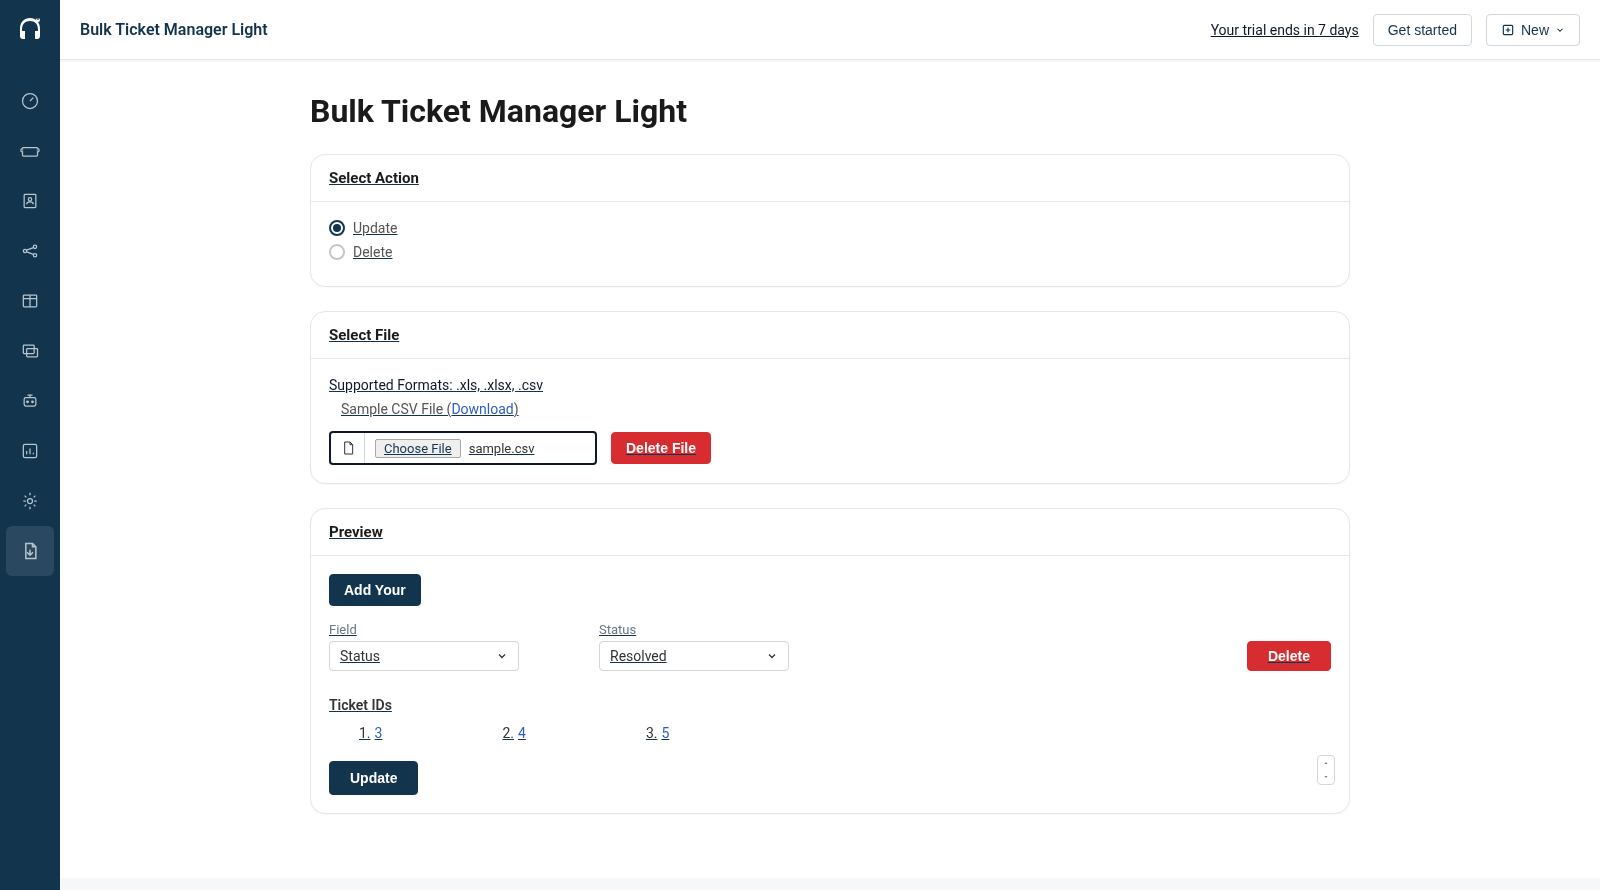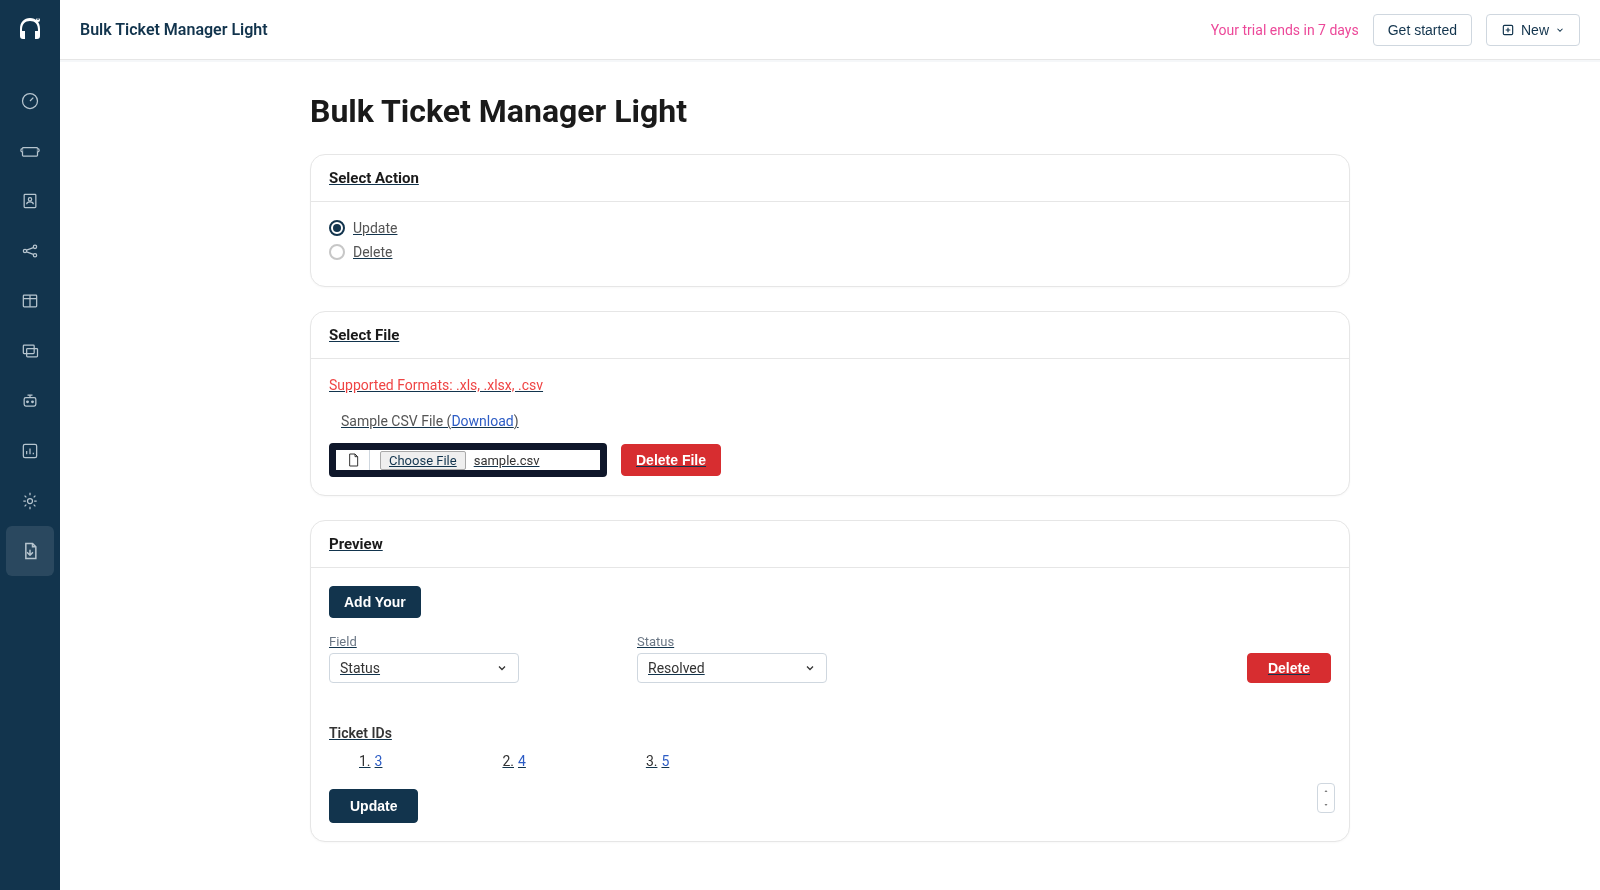--- a/index.html
+++ b/index.html
@@ -81,22 +81,23 @@
       font-size: 16px;
       font-weight: 600;
       color: #12344d;
     }
     .topbar-right {
       display: flex;
       align-items: center;
       gap: 14px;
     }
     .trial-text {
-      color: #ec4899;
+      color: #0f172a;
       font-size: 14px;
+      text-decoration: underline;
     }
     .btn {
       border: 1px solid #cfd7df;
       background: #fff;
       padding: 7px 14px;
       border-radius: 4px;
       font-size: 14px;
       cursor: pointer;
       color: #12344d;
       display: inline-flex;
@@ -180,41 +181,41 @@
       border-color: #12344d;
     }
     .radio.checked::after {
       content: "";
       width: 8px;
       height: 8px;
       background: #12344d;
       border-radius: 50%;
     }
     .supported {
-      color: #ef4444;
-      margin-bottom: 20px;
+      color: #0f172a;
+      margin-bottom: 8px;
     }
     .sample-row {
       color: #555;
       margin-bottom: 14px;
       margin-left: 12px;
     }
     .link {
       color: #2c5cc5;
       cursor: pointer;
     }
     .file-row {
       display: flex;
       align-items: center;
       gap: 14px;
     }
     .file-input-wrap {
       display: flex;
       align-items: center;
-      border: 7px solid #0f172a;
+      border: 2px solid #0f172a;
       border-radius: 4px;
       height: 34px;
       overflow: hidden;
     }
     .file-icon-box {
       width: 34px;
       height: 34px;
       display: flex;
       align-items: center;
       justify-content: center;
@@ -251,24 +252,24 @@
       padding: 0 10px;
       width: 190px;
       display: flex;
       align-items: center;
       justify-content: space-between;
       cursor: pointer;
       color: #333;
     }
     .field-row {
       display: flex;
-      gap: 118px;
+      gap: 80px;
       align-items: flex-end;
       margin-top: 16px;
-      margin-bottom: 42px;
+      margin-bottom: 26px;
     }
     .ticket-ids-title {
       font-weight: 600;
       color: #333;
       margin-bottom: 12px;
     }
     .ticket-list {
       display: flex;
       gap: 120px;
       padding-left: 30px;

